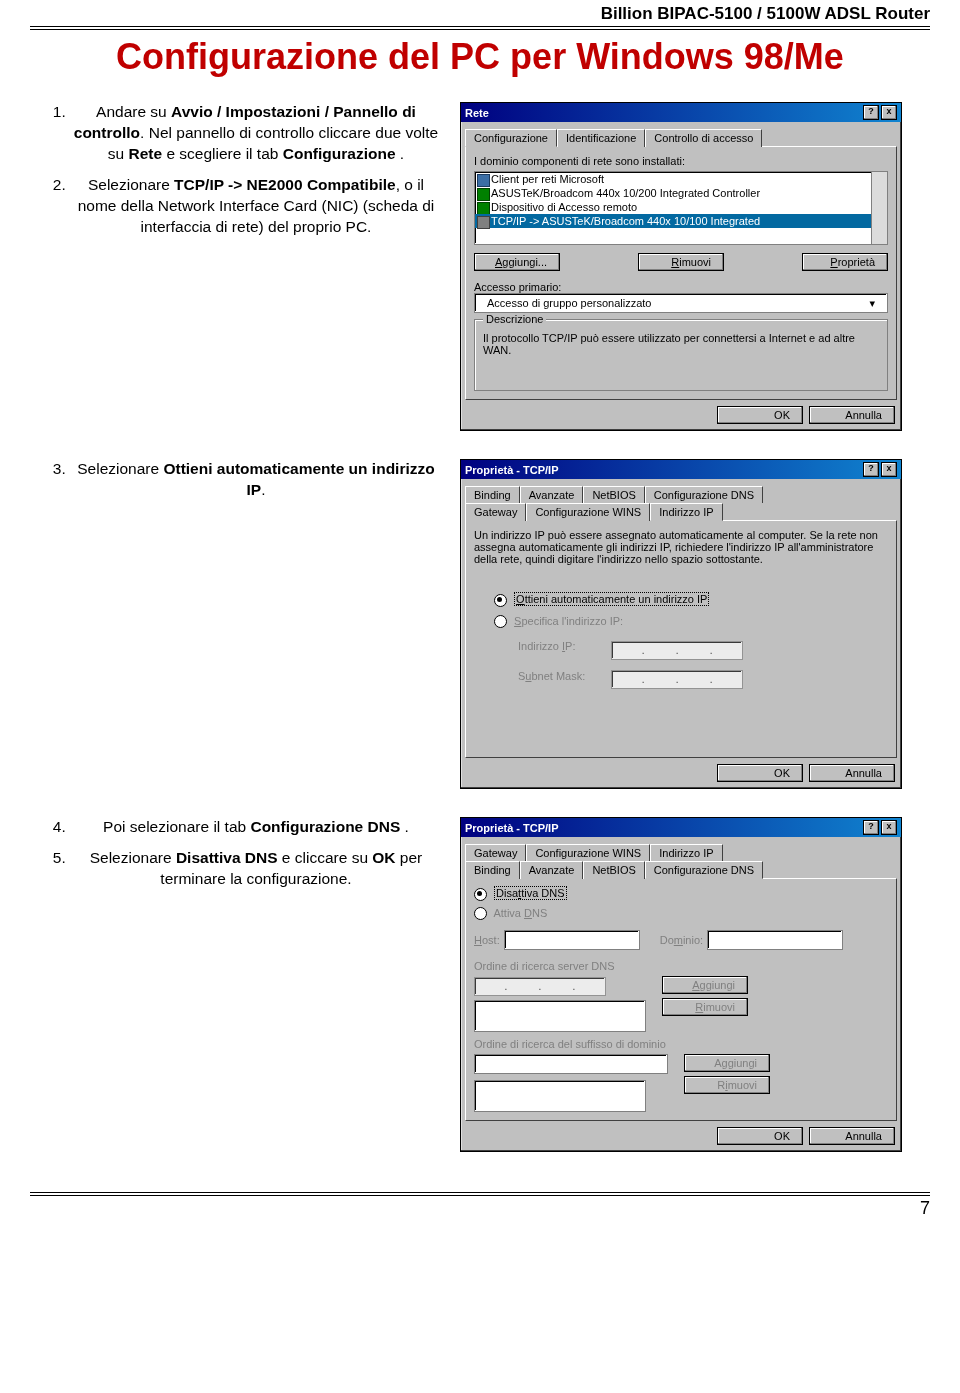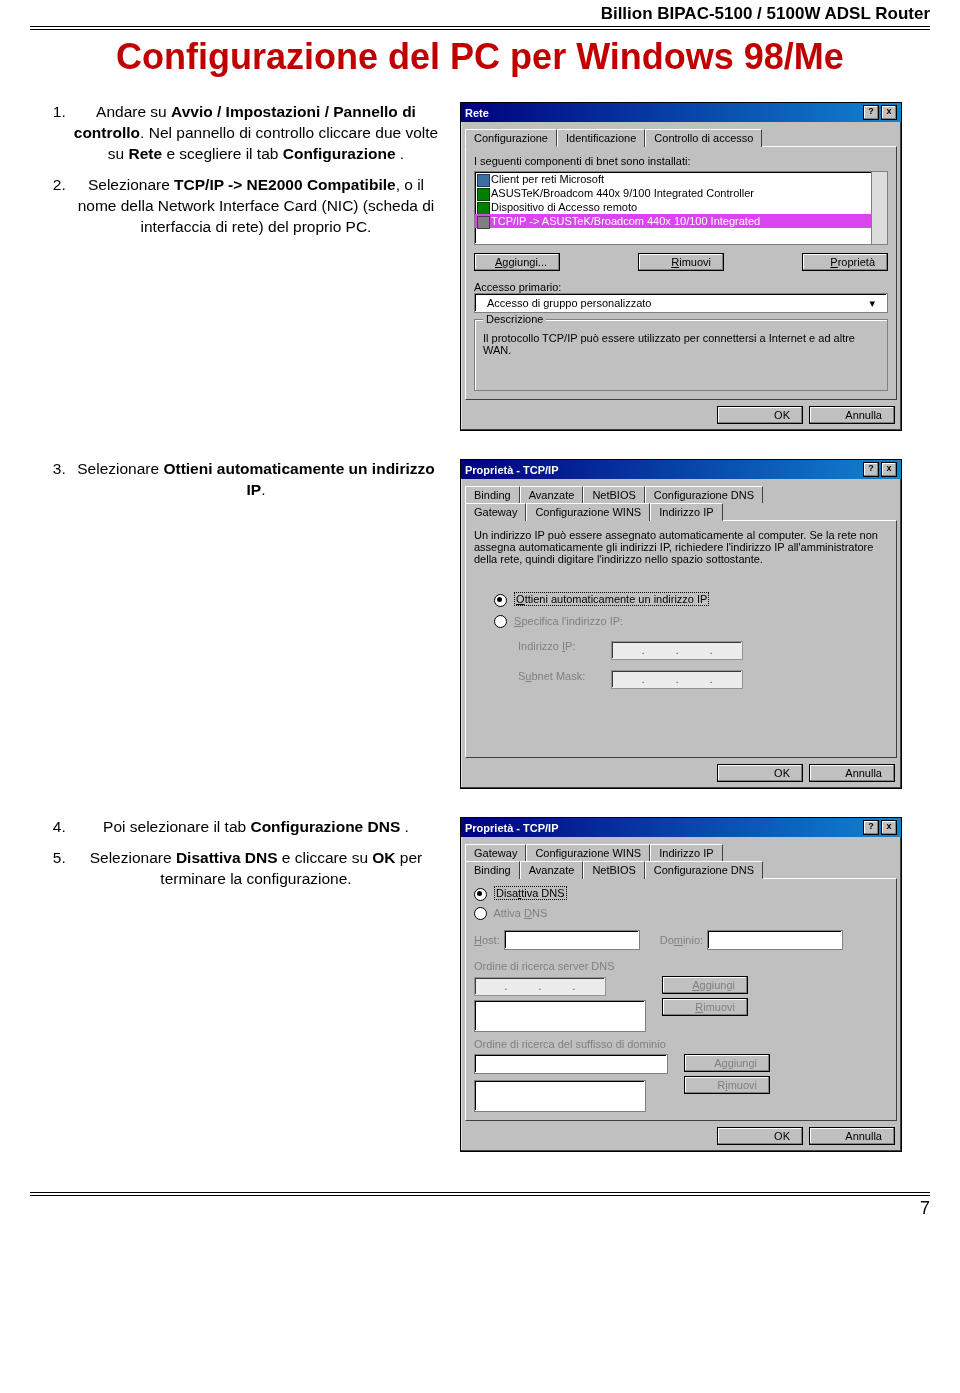--- a/index.html
+++ b/index.html
@@ -141,21 +141,21 @@
     height: 72px;
     overflow: hidden;
     position: relative;
   }
   .listitem {
     padding: 1px 16px;
     white-space: nowrap;
     position: relative;
   }
   .listitem.sel {
-    background: #d946ef;
+    background: #0369a1;
     color: #fff;
   }
   .list-ico {
     position: absolute;
     left: 2px;
     top: 2px;
     width: 11px;
     height: 11px;
     background: #008000;
     border: 1px solid #004000;
@@ -259,24 +259,24 @@
             <span class="tb-btn">?</span>
             <span class="tb-btn">x</span>
           </span>
         </div>
         <div class="tabs">
           <div class="tab active">Configurazione</div>
           <div class="tab">Identificazione</div>
           <div class="tab">Controllo di accesso</div>
         </div>
         <div class="tab-body">
-          <div style="margin-bottom:4px">I seguenti componenti di bnet sono installati:</div>
+          <div style="margin-bottom:4px">I dominio componenti di rete sono installati:</div>
           <div class="listbox">
             <div class="listitem"><span class="list-ico blue"></span><span>Client per reti Microsoft</span></div>
-            <div class="listitem"><span class="list-ico"></span><span>ASUSTeK/Broadcom 440x 9/100 Integrated Controller</span></div>
+            <div class="listitem"><span class="list-ico"></span><span>ASUSTeK/Broadcom 440x 10/200 Integrated Controller</span></div>
             <div class="listitem"><span class="list-ico"></span><span>Dispositivo di Accesso remoto</span></div>
             <div class="listitem sel"><span class="list-ico grey"></span><span>TCP/IP -&gt; ASUSTeK/Broadcom 440x 10/100 Integrated</span></div>
             <div class="scrollbar"></div>
           </div>
           <div style="display:flex; justify-content:space-between; margin-top:8px">
             <div class="btn"><span><u class="hk">A</u>ggiungi...</span></div>
             <div class="btn"><span><u class="hk">R</u>imuovi</span></div>
             <div class="btn"><span><u class="hk">P</u>roprietà</span></div>
           </div>
           <div style="margin-top:10px">Accesso primario:</div>

